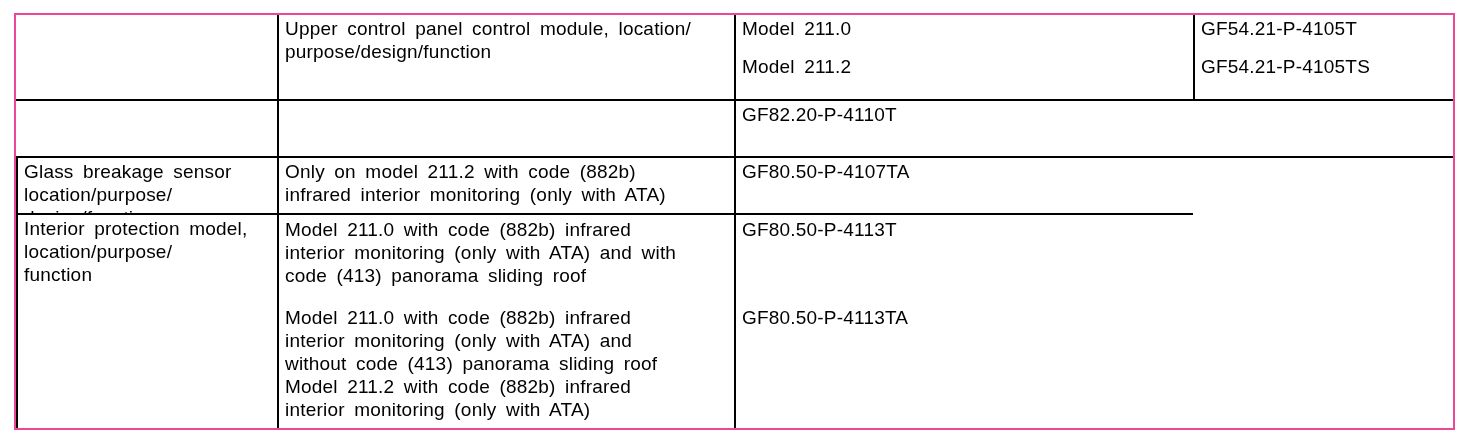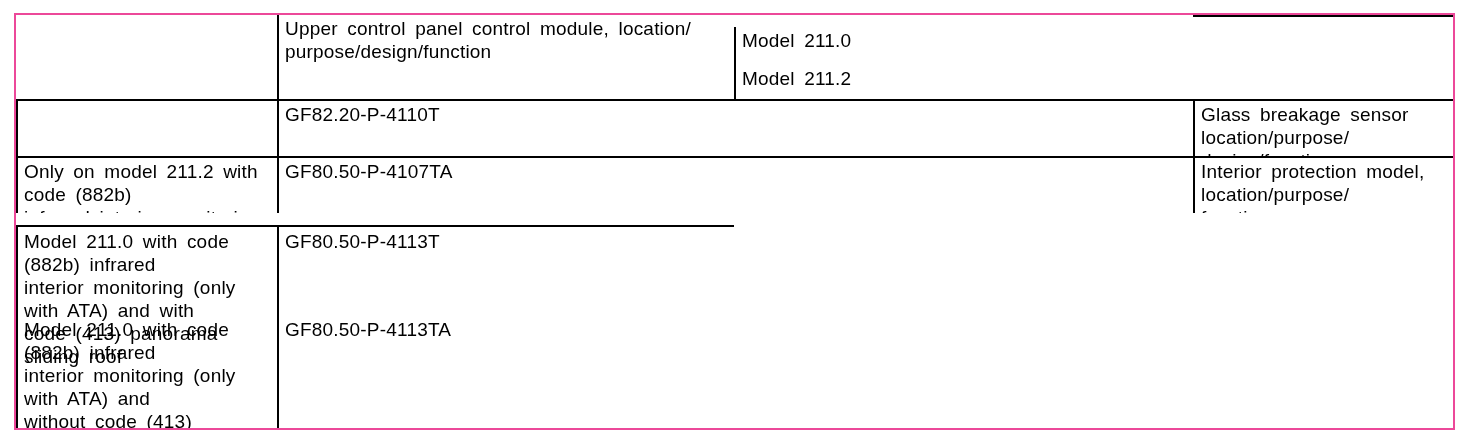--- a/index.html
+++ b/index.html
@@ -35,21 +35,21 @@
     padding: 2px 8px 0 6px;
     font-size: 19px;
     line-height: 23px;
     letter-spacing: 0.2px;
     word-spacing: 4px;
     white-space: pre-line;
     overflow: hidden;
   }
   .col1 { border-left: none; }
   .row1 { border-top: none; }
-  .dual { padding: 0; margin-top: 12px; }
+  .dual { padding: 0; }
   .entry {
     position: absolute;
     left: 6px;
     right: 4px;
     white-space: pre-line;
   }
   .t1-r1 { top: 2px; }
   .t2-r1 { top: 40px; }
   .t1-r4 { top: 3px; }
   .t2-r4 { top: 91px; }
@@ -59,20 +59,24 @@
 
 <div>
   <div id="doc-table">
 
     <div class="cell col1 row1"></div>
     <div class="cell row1">Upper control panel control module, location/
 purpose/design/function</div>
     <div class="cell row1 dual">
       <div class="entry t1-r1">Model 211.0</div>
       <div class="entry t2-r1">Model 211.2</div>
+    </div>
+    <div class="cell row1 dual">
+      <div class="entry t1-r1">GF54.21-P-4105T</div>
+      <div class="entry t2-r1">GF54.21-P-4105TS</div>
     </div>
 
     <div class="cell col1"></div>
     <div class="cell"></div>
     <div class="cell">GF82.20-P-4110T</div>
 
     <div class="cell col1"></div>
     <div class="cell">Glass breakage sensor location/purpose/
 design/function</div>
     <div class="cell">Only on model 211.2 with code (882b)

